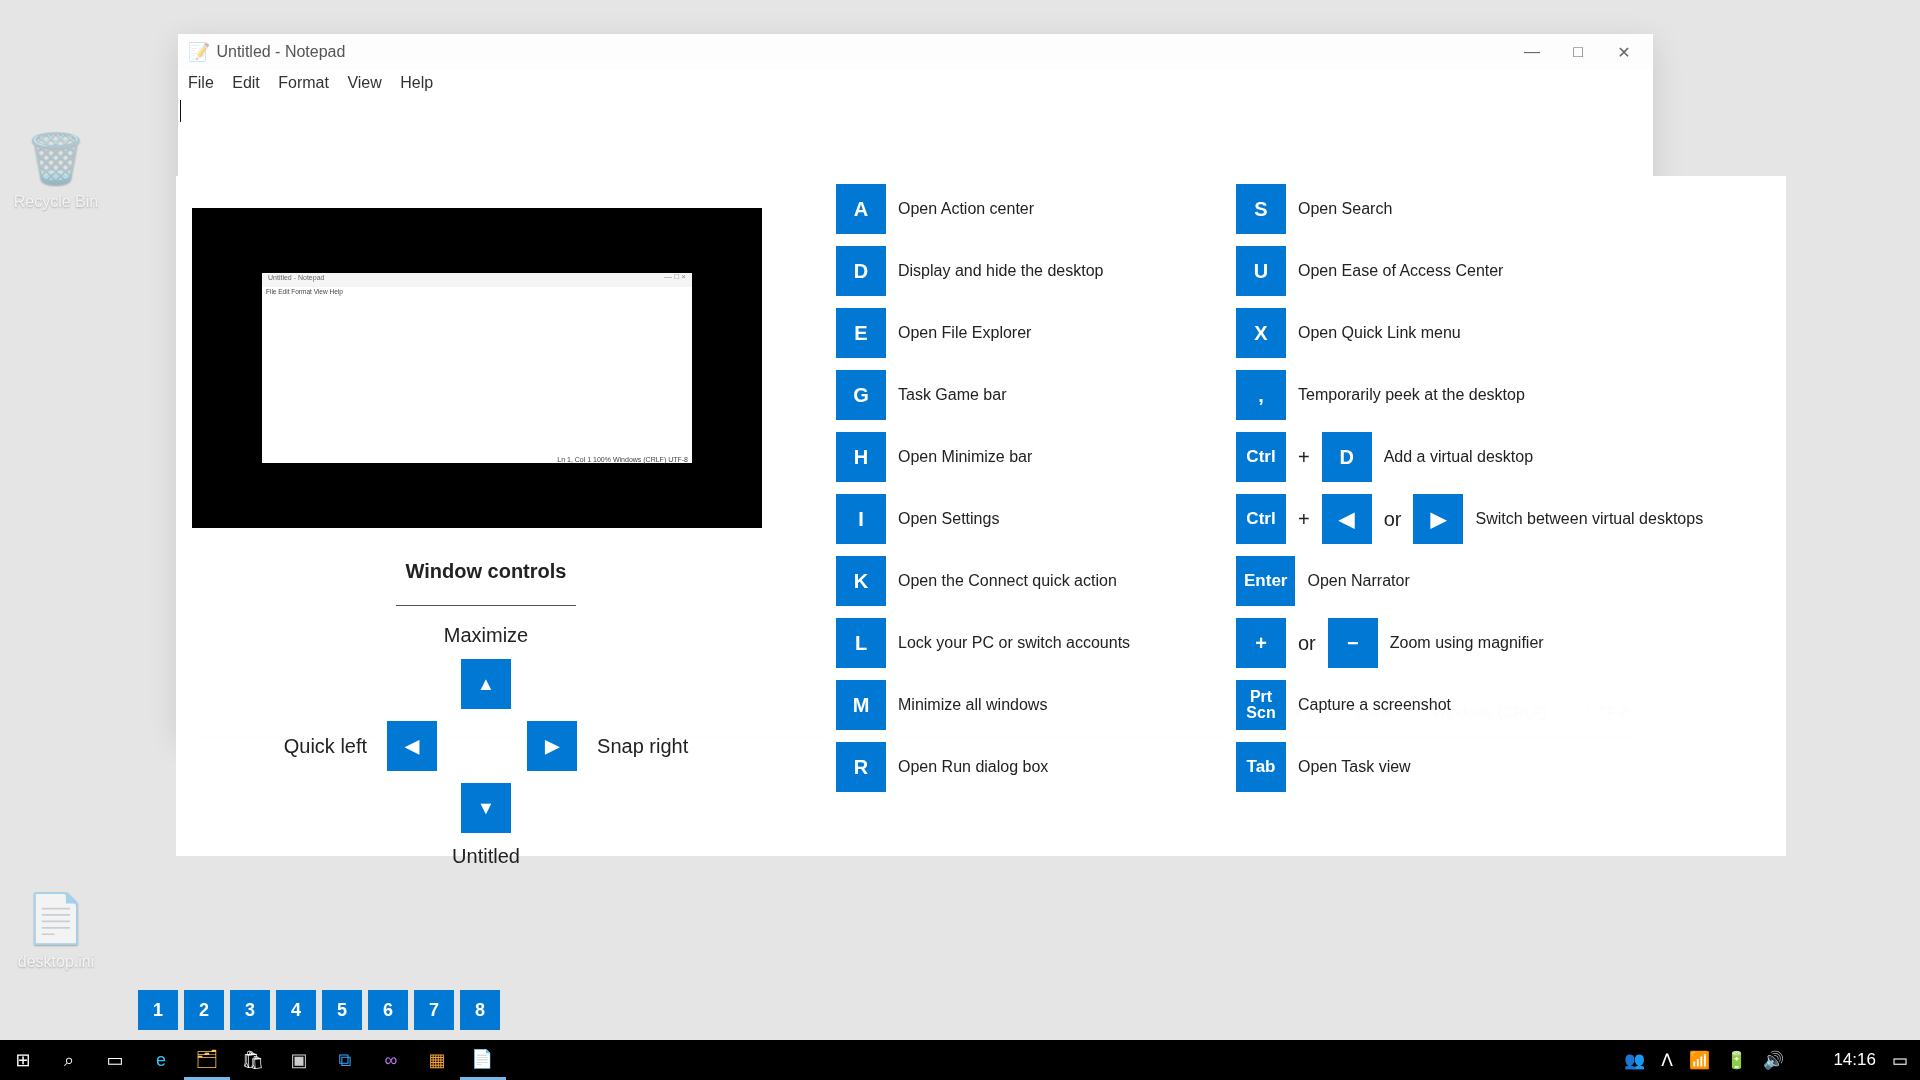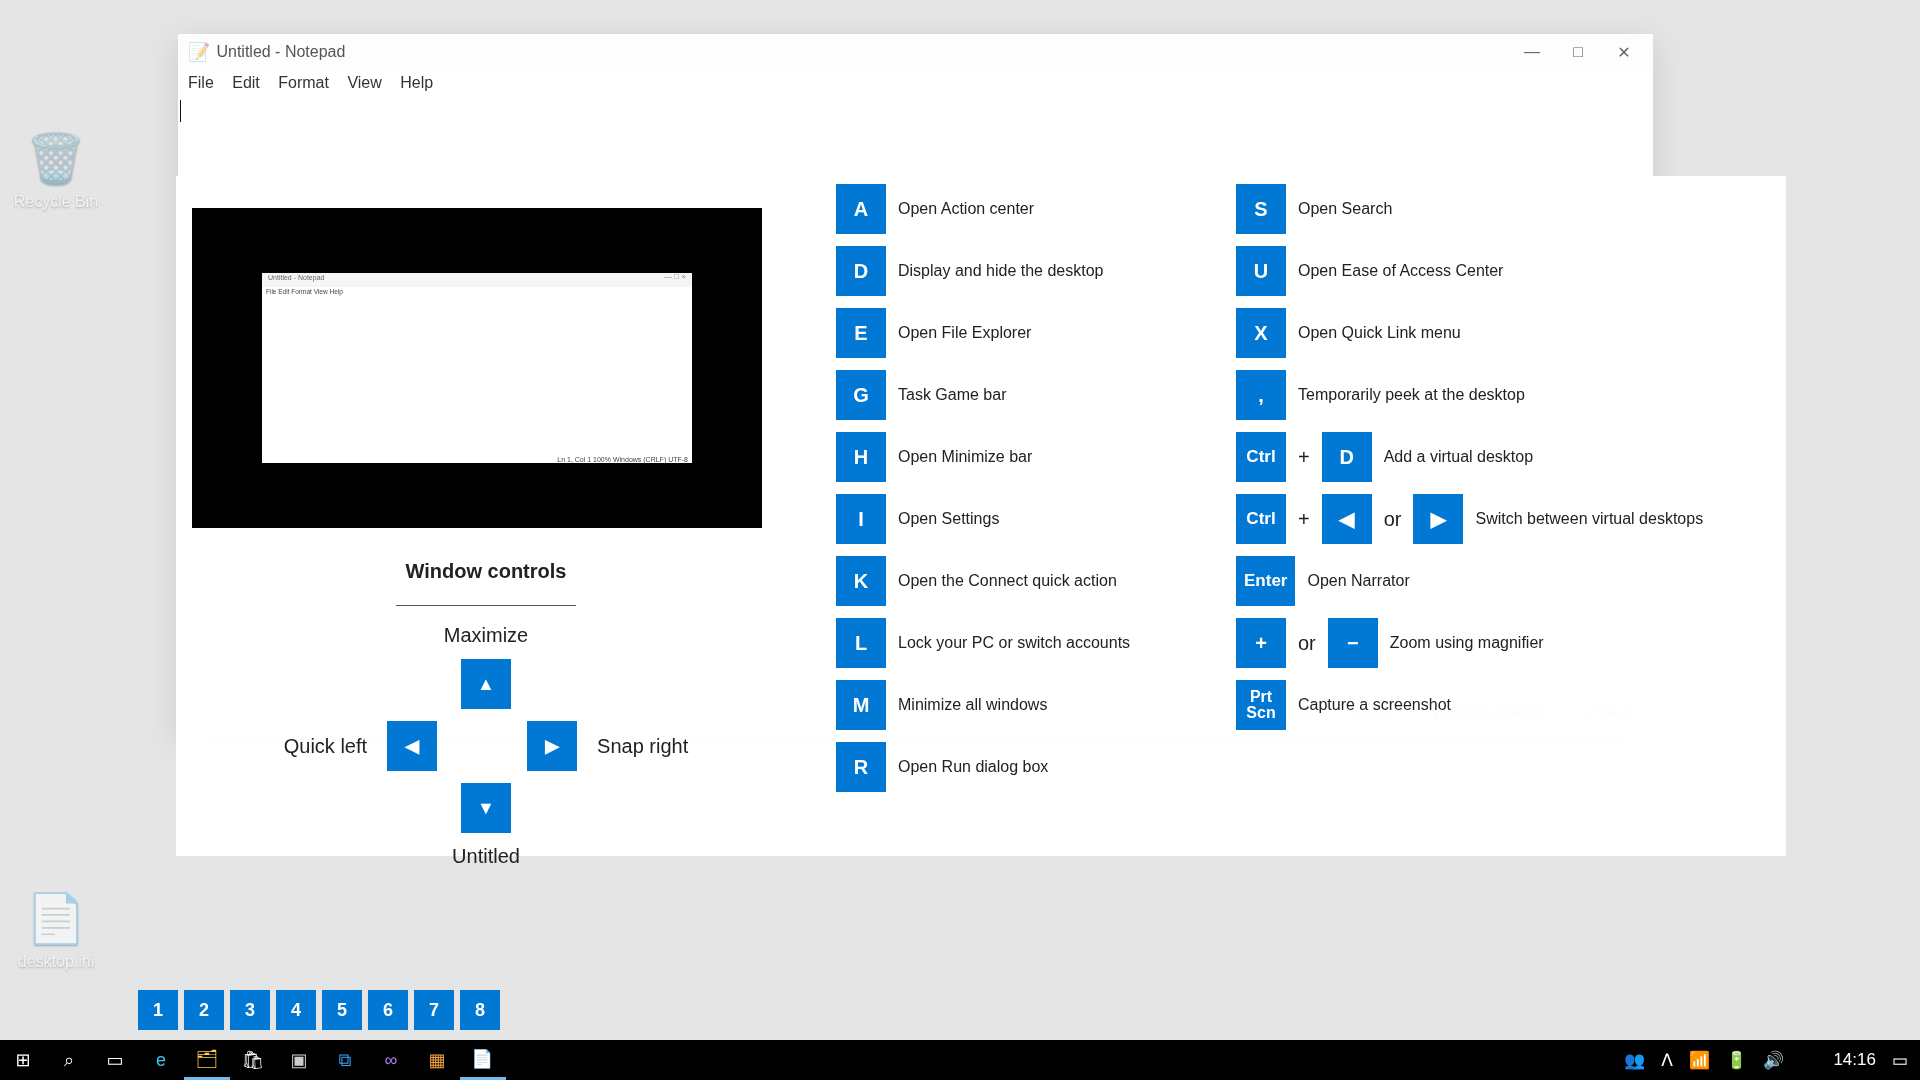--- a/index.html
+++ b/index.html
@@ -355,20 +355,24 @@
       </div>
       <div class="shortcut-row">
         <span class="keycap">+</span>
         <span class="or">or</span>
         <span class="keycap">−</span>
         <span class="desc">Zoom using magnifier</span>
       </div>
       <div class="shortcut-row">
         <span class="keycap two">Prt<br>Scn</span>
         <span class="desc">Capture a screenshot</span>
+      </div>
+      <div class="shortcut-row">
+        <span class="keycap sm">Tab</span>
+        <span class="desc">Open Task view</span>
       </div>
     </div>
 
 </div>
 
 <div class="taskbar-numbers" id="tnums">
     <span class="keycap">1</span>
     <span class="keycap">2</span>
     <span class="keycap">3</span>
     <span class="keycap">4</span>

